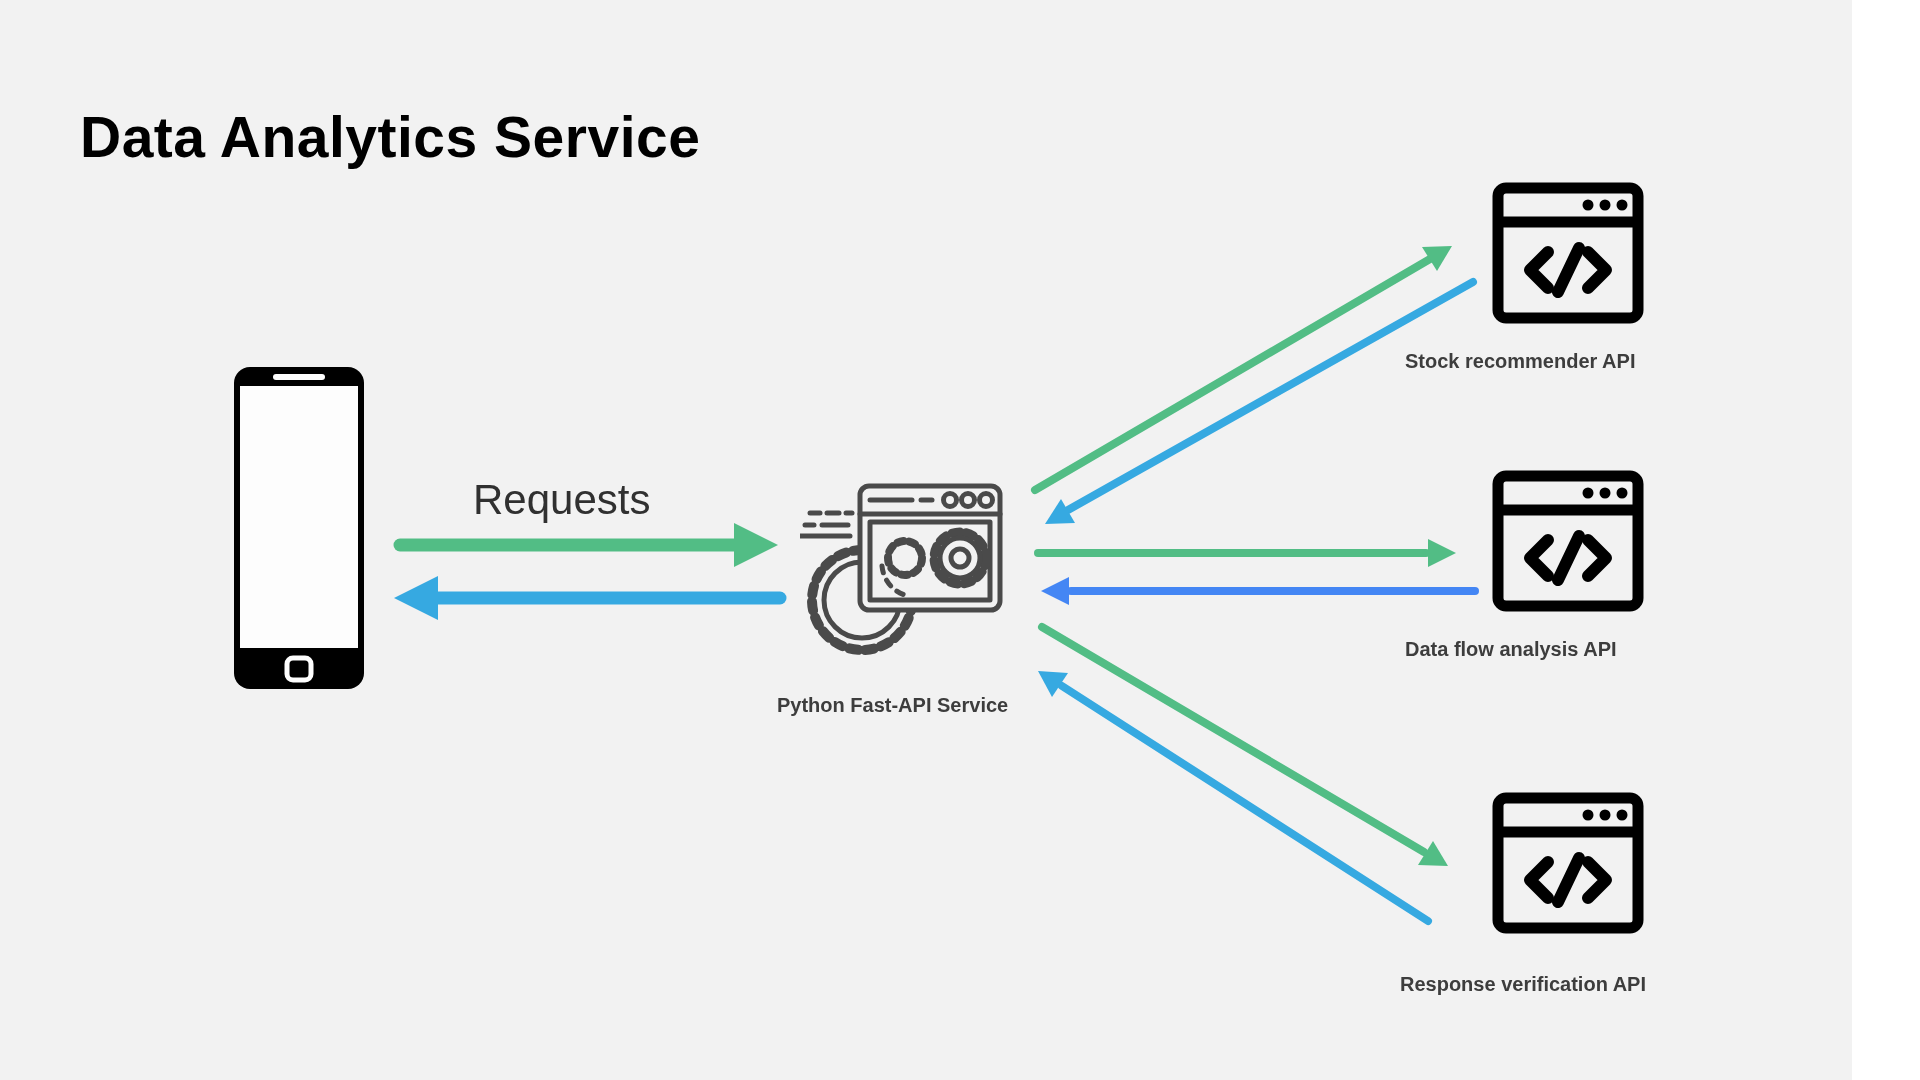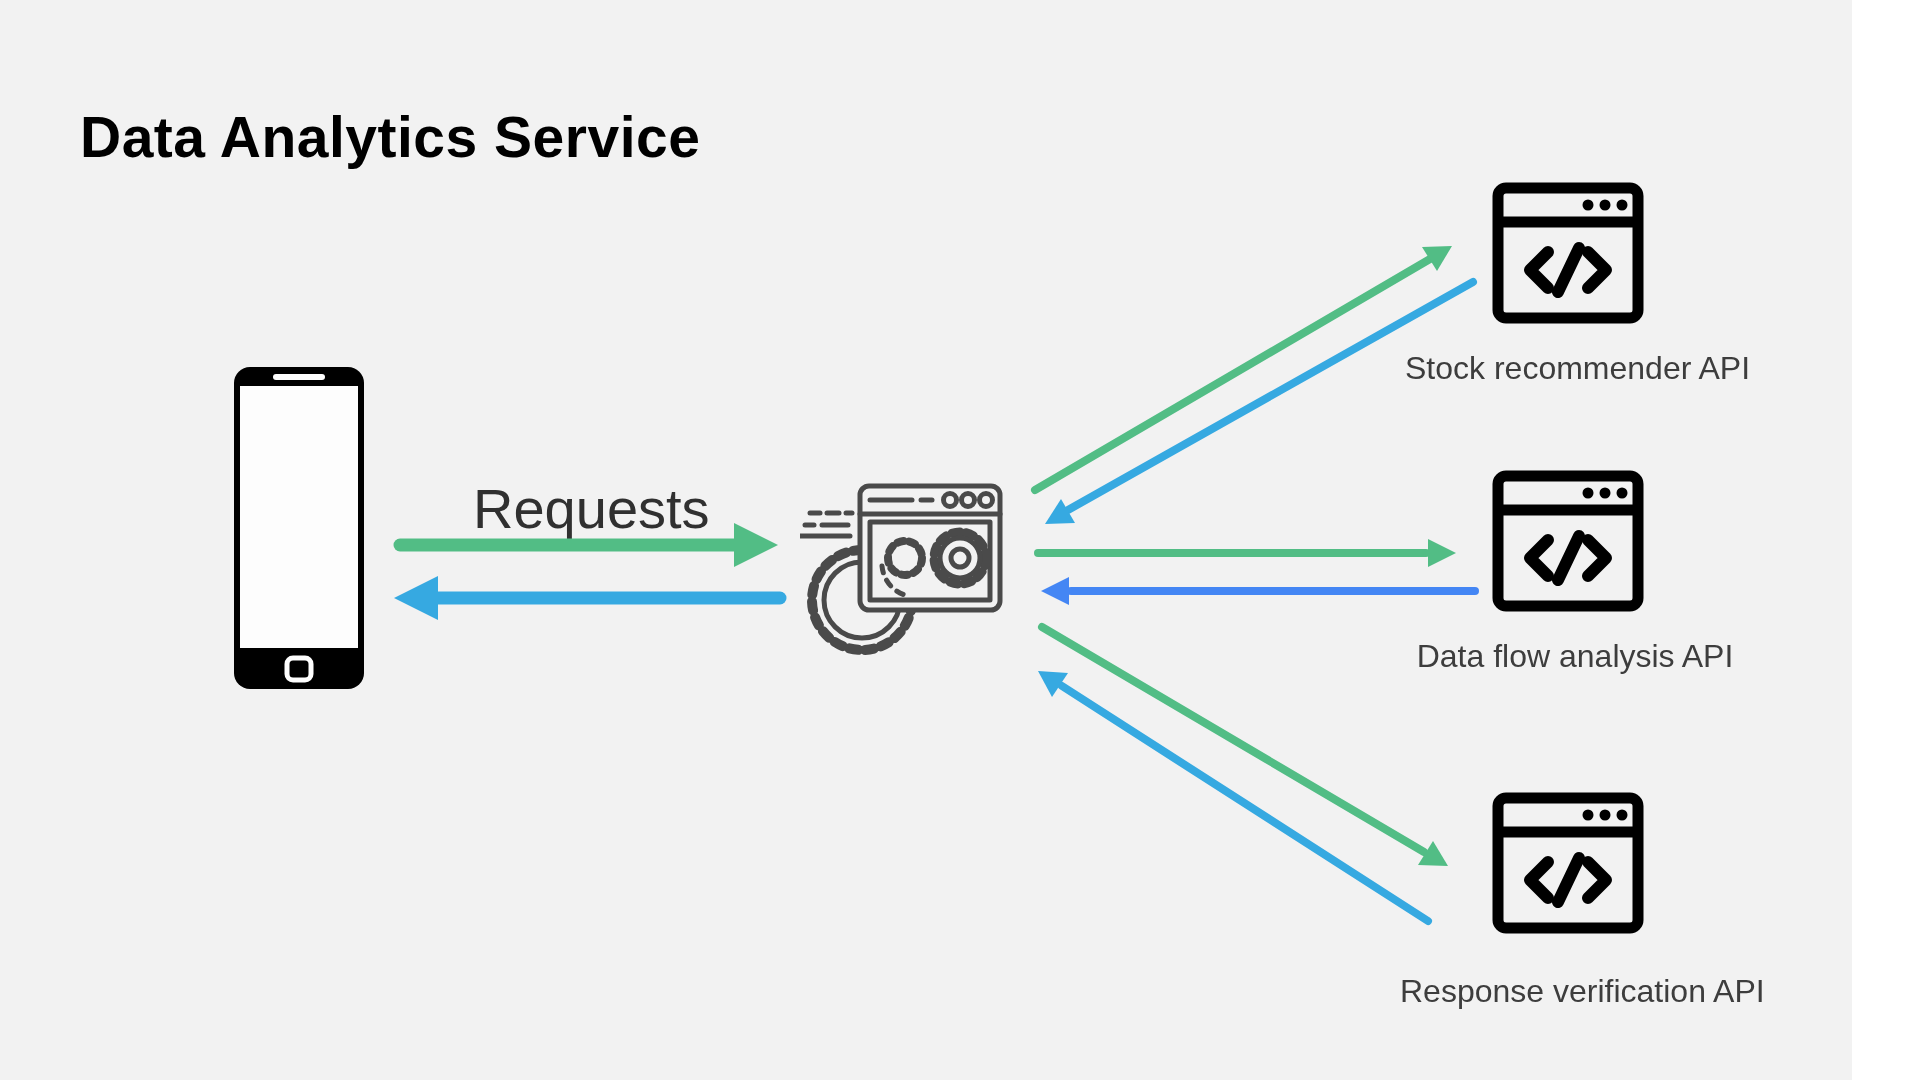--- a/index.html
+++ b/index.html
@@ -24,29 +24,29 @@
   .abs { position: absolute; }
   .title {
     left: 80px; top: 104px;
     font-size: 57px;
     font-weight: 700;
     letter-spacing: 0.5px;
     color: var(--black);
     font-family: "Liberation Sans", sans-serif;
   }
   .flow-label {
-    font-size: 56px;
+    font-size: 42px;
     font-weight: 400;
     color: var(--text-dark);
   }
   .node-label {
-    font-size: 32px;
-    font-weight: 400;
+    font-size: 20px;
+    font-weight: 700;
     color: var(--label-gray);
-    text-align: center;
+    text-align: left;
     white-space: nowrap;
   }
   svg { display: block; }
   .green-stroke  { stroke: var(--green); }
   .green-fill    { fill: var(--green); }
   .sky-stroke    { stroke: var(--sky-blue); }
   .sky-fill      { fill: var(--sky-blue); }
   .royal-stroke  { stroke: var(--royal-blue); }
   .royal-fill    { fill: var(--royal-blue); }
   .gray-stroke   { stroke: var(--icon-gray); }
@@ -146,20 +146,21 @@
         <path d="M 82 88 A 34 34 0 0 0 108 118" stroke-width="5" stroke-dasharray="7 8"></path>
       </g>
 
       <g class="gray-stroke">
         <circle cx="160" cy="80" r="26" stroke-width="9" stroke-dasharray="8 6.2"></circle>
         <circle cx="160" cy="80" r="20" stroke-width="5"></circle>
         <circle cx="160" cy="80" r="9" stroke-width="5"></circle>
       </g>
     </svg>
   </div>
+  <div class="abs node-label" style="left:777px; top:694px; width:300px;">Python Fast-API Service</div>
 
   <div class="abs" style="left:1492px; top:182px;">
     <svg width="152" height="142" viewBox="0 0 152 142" fill="none">
       <rect x="6" y="6" width="140" height="130" rx="8" stroke="#000" stroke-width="11"></rect>
       <line x1="8" y1="40" x2="144" y2="40" stroke="#000" stroke-width="11"></line>
       <circle cx="96" cy="23" r="5.5" fill="#000"></circle>
         <circle cx="113" cy="23" r="5.5" fill="#000"></circle>
         <circle cx="130" cy="23" r="5.5" fill="#000"></circle>
       <g stroke="#000" stroke-width="12" stroke-linecap="round" stroke-linejoin="round">
         <polyline points="56,70 38,88 56,106"></polyline>

